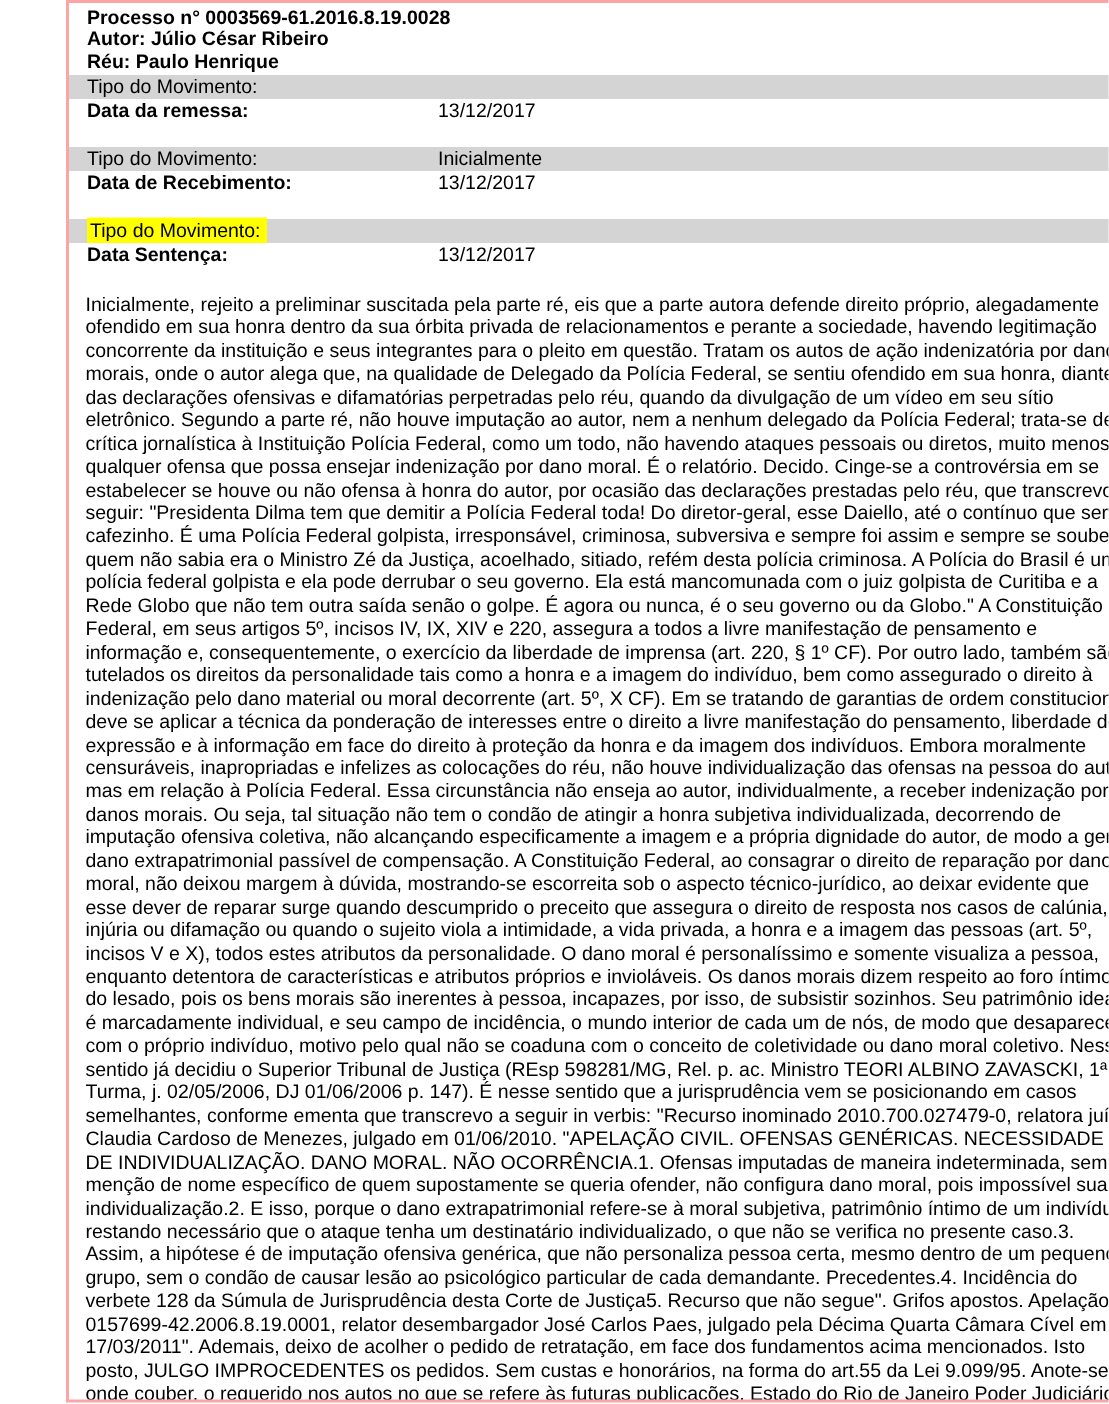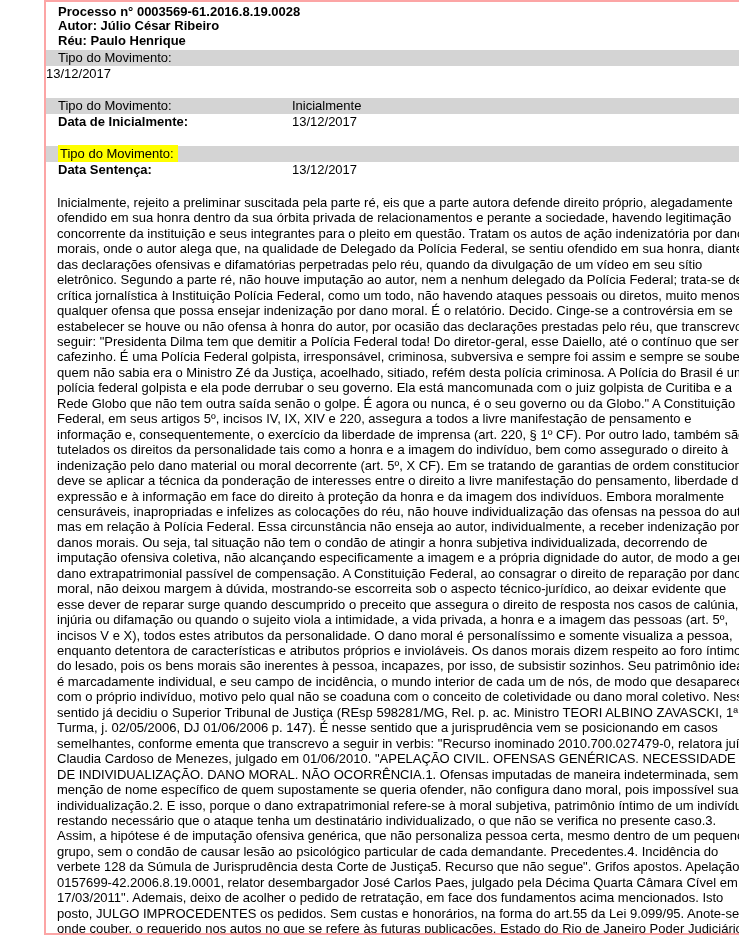--- a/index.html
+++ b/index.html
@@ -28,31 +28,32 @@
     <div>Processo n° 0003569-61.2016.8.19.0028</div>
     <div>Autor: Júlio César Ribeiro</div>
     <div>Réu: Paulo Henrique</div>
   </div>
 
   <section class="mov">
     <div class="mov-head">
       <span class="cell-label"><span class="txt">Tipo do Movimento:</span></span>
     </div>
     <div class="mov-data">
+      <span class="cell-label"><span class="txt">Data da remessa:</span></span>
       <span class="cell-value"><span class="txt">13/12/2017</span></span>
     </div>
   </section>
 
   <section class="mov">
     <div class="mov-head">
       <span class="cell-label"><span class="txt">Tipo do Movimento:</span></span>
       <span class="cell-value"><span class="txt">Inicialmente</span></span>
     </div>
     <div class="mov-data">
-      <span class="cell-label"><span class="txt">Data de Inicialmente:</span></span>
+      <span class="cell-label"><span class="txt">Data de Recebimento:</span></span>
       <span class="cell-value"><span class="txt">13/12/2017</span></span>
     </div>
   </section>
 
   <section class="mov hl">
     <div class="mov-head">
       <span class="cell-label"><span class="txt">Tipo do Movimento:</span></span>
     </div>
     <div class="mov-data">
       <span class="cell-label"><span class="txt">Data Sentença:</span></span>

